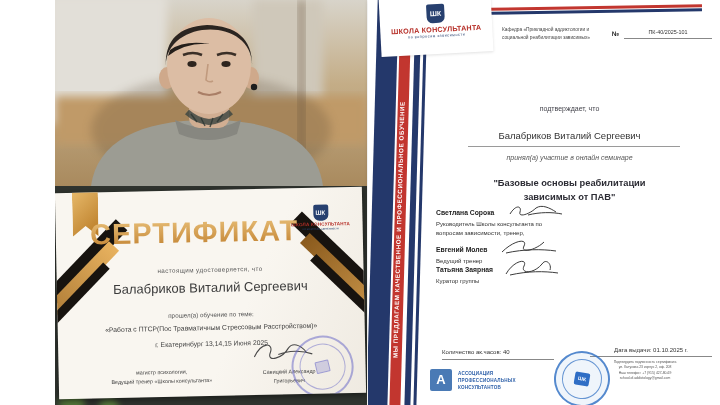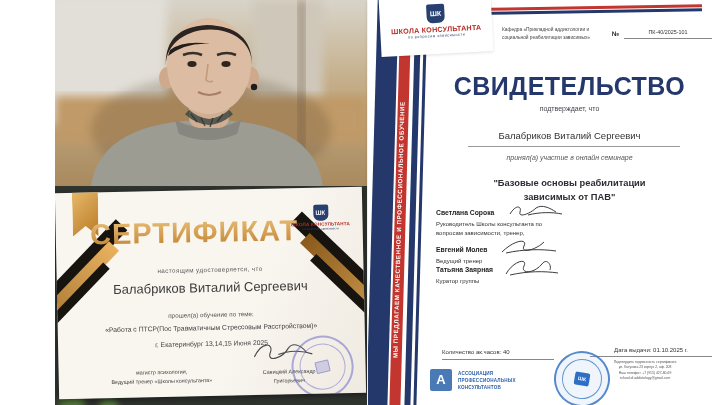--- a/index.html
+++ b/index.html
@@ -180,21 +180,20 @@
       <div class="brand-tag">по вопросам зависимости</div>
     </div>
 
     <div class="dept">
       <div>Кафедра «Прикладной аддиктологии и</div>
       <div>социальной реабилитации зависимых»</div>
     </div>
     <div class="num-label">№</div>
     <div class="num-value">ПК-40/2025-101</div>
 
-    <div class="doc-title">СВИДЕТЕЛЬСТВО</div>
     <div class="doc-sub">подтверждает, что</div>
     <div class="doc-name">Балабриков Виталий Сергеевич</div>
     <div class="doc-name-rule"></div>
     <div class="doc-part">принял(а) участие в онлайн семинаре</div>
     <div class="doc-sem">
       <div>"Базовые основы реабилитации</div>
       <div>зависимых от ПАВ"</div>
     </div>
 
     <div class="signer-name" style="left:68px; top:209px;">Светлана Сорока</div>

